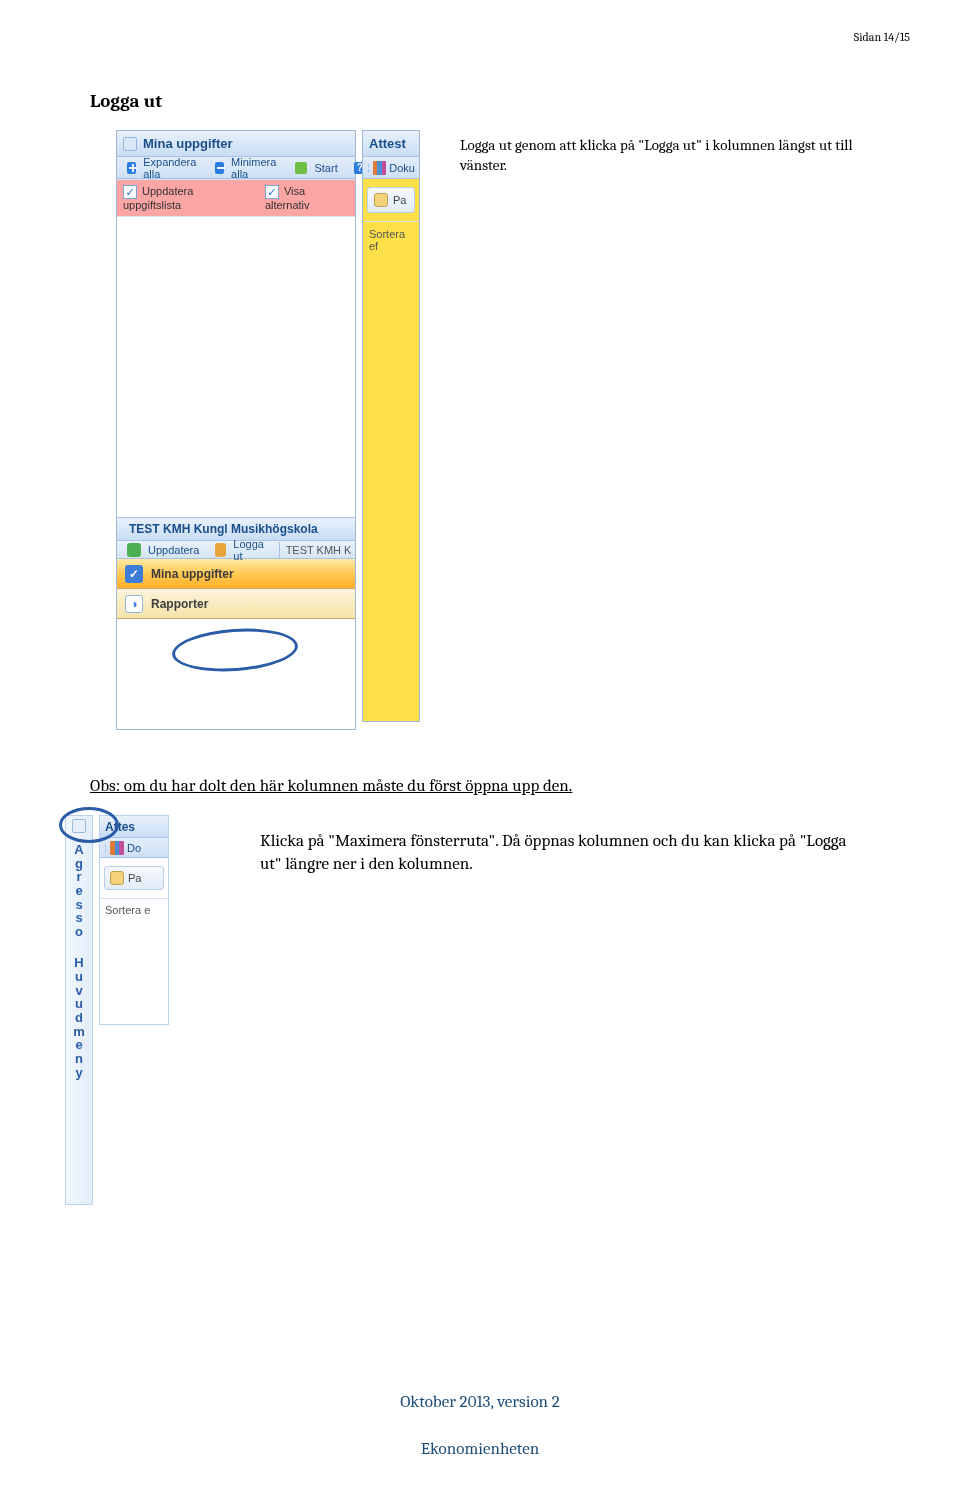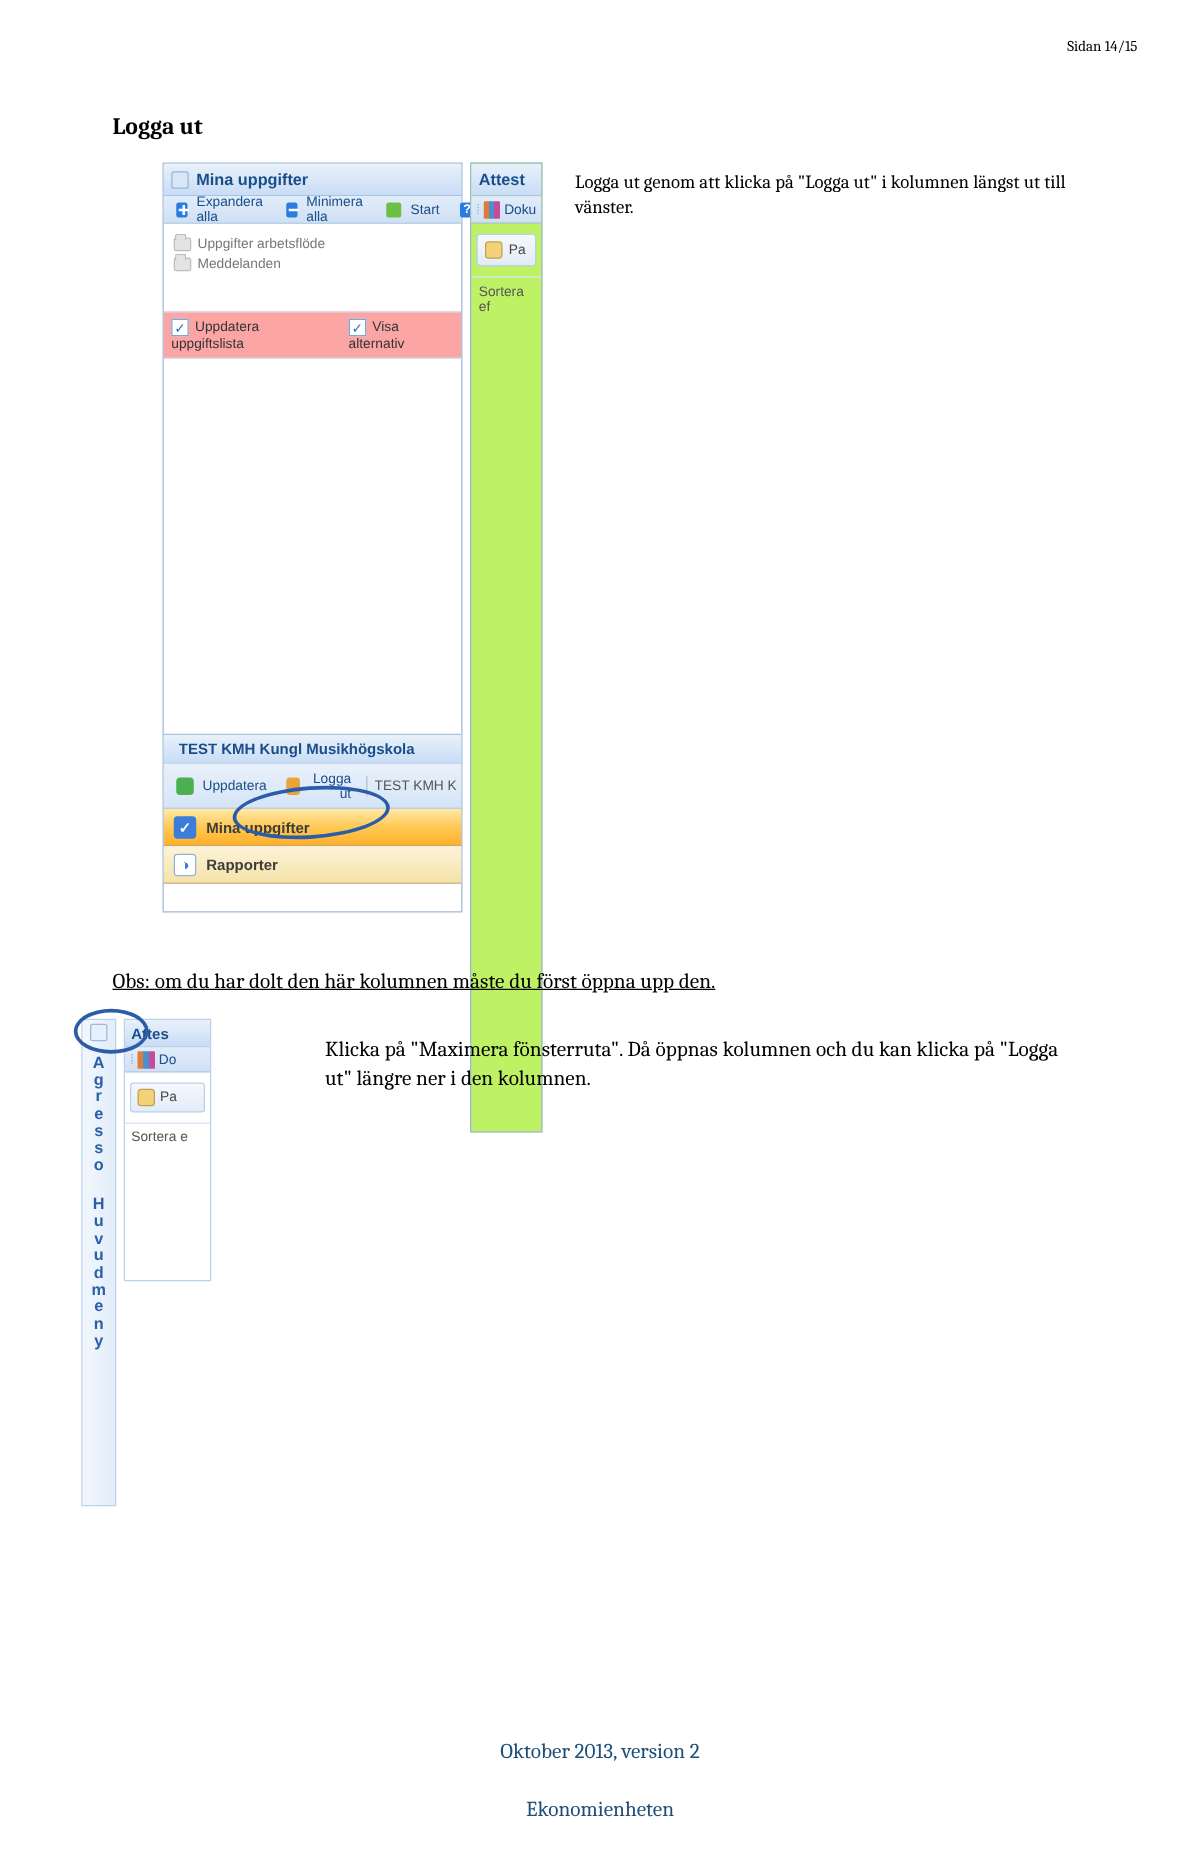--- a/index.html
+++ b/index.html
@@ -21,21 +21,21 @@
   .section-title {
     position: absolute;
     top: 90px;
     left: 90px;
     font-weight: bold;
     font-size: 19px;
   }
   .screenshot1 {
     position: absolute;
     top: 130px;
-    left: 130px;
+    left: 116px;
     width: 308px;
     height: 600px;
     background: #fff;
   }
   .para1 {
     position: absolute;
     top: 135px;
     left: 460px;
     width: 410px;
     font-size: 15px;
@@ -85,21 +85,21 @@
   .footer .hr {
     flex: 1;
     height: 1px;
     background: #1F4E79;
   }
   .footer .subline { margin-top: 14px; }
 
   
   .ss-font { font-family: Tahoma, Verdana, Arial, sans-serif; font-size: 11px; color: #333; }
   .panel-left { float:left; width:240px; height:600px; border:1px solid #9db9d9; background:#fff; position:relative; }
-  .panel-right { float:left; width:58px; height:776px; margin-left:6px; border:1px solid #9db9d9; background:#bef264; position:relative; overflow:hidden; }
+  .panel-right { float:left; width:58px; height:592px; margin-left:6px; border:1px solid #9db9d9; background:#fde047; position:relative; overflow:hidden; }
 
   .titlebar {
     background: linear-gradient(#e9f1fb,#c9ddf5);
     border-bottom:1px solid #a7c2e3;
     height:26px; display:flex; align-items:center; padding:0 6px; gap:6px;
     font-weight:bold; color:#1a4e8a; font-size:13px;
   }
   .titlebar .ticon { width:14px; height:14px; background:#d8e6f5; border:1px solid #94b6db; border-radius:2px; }
   .toolbar {
     background: linear-gradient(#e2edfa,#cfe0f4);
@@ -121,21 +121,21 @@
   .treeitem { display:flex; align-items:center; gap:5px; color:#777; padding:2px 0;}
   .folder-icon{ width:14px; height:11px; background:#e3e3e3; border:1px solid #bdbdbd; border-radius:2px; position:relative;}
   .folder-icon::before{content:"";position:absolute;top:-4px;left:0;width:7px;height:4px;background:#e3e3e3;border:1px solid #bdbdbd;border-bottom:none;border-radius:2px 2px 0 0;}
 
   .option-row { border-top:1px solid #d5e2f2; border-bottom:1px solid #d5e2f2; background:#fca5a5; padding:5px 6px; display:flex; gap:16px; align-items:center;}
   .cb { width:14px; height:14px; border:1px solid #7aa6d6; background:#fff; display:inline-flex; align-items:center; justify-content:center; color:#2a6fcf; font-size:11px; margin-right:5px; vertical-align:middle;}
 
   .spacer-big { height:300px; }
 
   .bottom-title { background: linear-gradient(#e9f1fb,#c9ddf5); border-top:1px solid #a7c2e3; border-bottom:1px solid #a7c2e3; height:24px; display:flex; align-items:center; padding:0 6px; gap:6px; font-weight:bold; color:#1a4e8a; font-size:12px;}
-  .bottom-bar { background: linear-gradient(#e9f1fb,#d5e5f7); border-bottom:1px solid #a7c2e3; height:36px; display:flex; align-items:center; padding:0 4px; gap:4px; position:relative;text-align:right;}
+  .bottom-bar { background: linear-gradient(#e9f1fb,#d5e5f7); border-bottom:1px solid #a7c2e3; height:18px; display:flex; align-items:center; padding:0 4px; gap:4px; position:relative;}
   .refresh-icon{width:14px;height:14px;background:#4caf50;border-radius:3px;position:relative;}
   .key-icon{width:14px;height:14px;background:#e8a33a;border-radius:3px;}
   .sep{width:1px;height:16px;background:#a7c2e3;margin:0 2px;}
 
   .navitem{ height:30px; display:flex; align-items:center; padding:0 8px; gap:8px; border-bottom:1px solid #c9a76a; font-size:12px; color:#3d3d3d; font-weight:bold;}
   .navitem.active{ background: linear-gradient(#ffe9a8,#ffc955,#ffb029); }
   .navitem.inactive{ background: linear-gradient(#fdf3da,#f5e3a8); }
   .nav-icon{ width:18px; height:18px; border-radius:3px; display:flex; align-items:center; justify-content:center; font-size:12px;}
   .nav-icon.blue{ background:#3b7dd8; color:#fff; }
   .nav-icon.white{ background:#fff; border:1px solid #8fb3dd; }
@@ -191,30 +191,20 @@
           <span class="sq minus"></span>
           <span>Minimera alla</span>
         </span>
       <span class="tbtn">
           <span class="sq home"></span>
           <span>Start</span>
         </span>
       <span class="tbtn">
           <span class="sq help">?</span>
         </span>
-    </div>
-    <div class="treearea">
-      <div class="treeitem">
-          <span class="folder-icon"></span>
-          <span>Uppgifter arbetsflöde</span>
-        </div>
-      <div class="treeitem">
-          <span class="folder-icon"></span>
-          <span>Meddelanden</span>
-        </div>
     </div>
     <div class="option-row">
       <span><span class="cb">✓</span><span>Uppdatera uppgiftslista</span></span>
       <span><span class="cb">✓</span><span>Visa alternativ</span></span>
     </div>
     <div class="spacer-big"></div>
     <div class="bottom-title">
       <span class="ticon"></span>
       <span style="white-space:nowrap;overflow:hidden;">TEST KMH Kungl Musikhögskola</span>
     </div>

